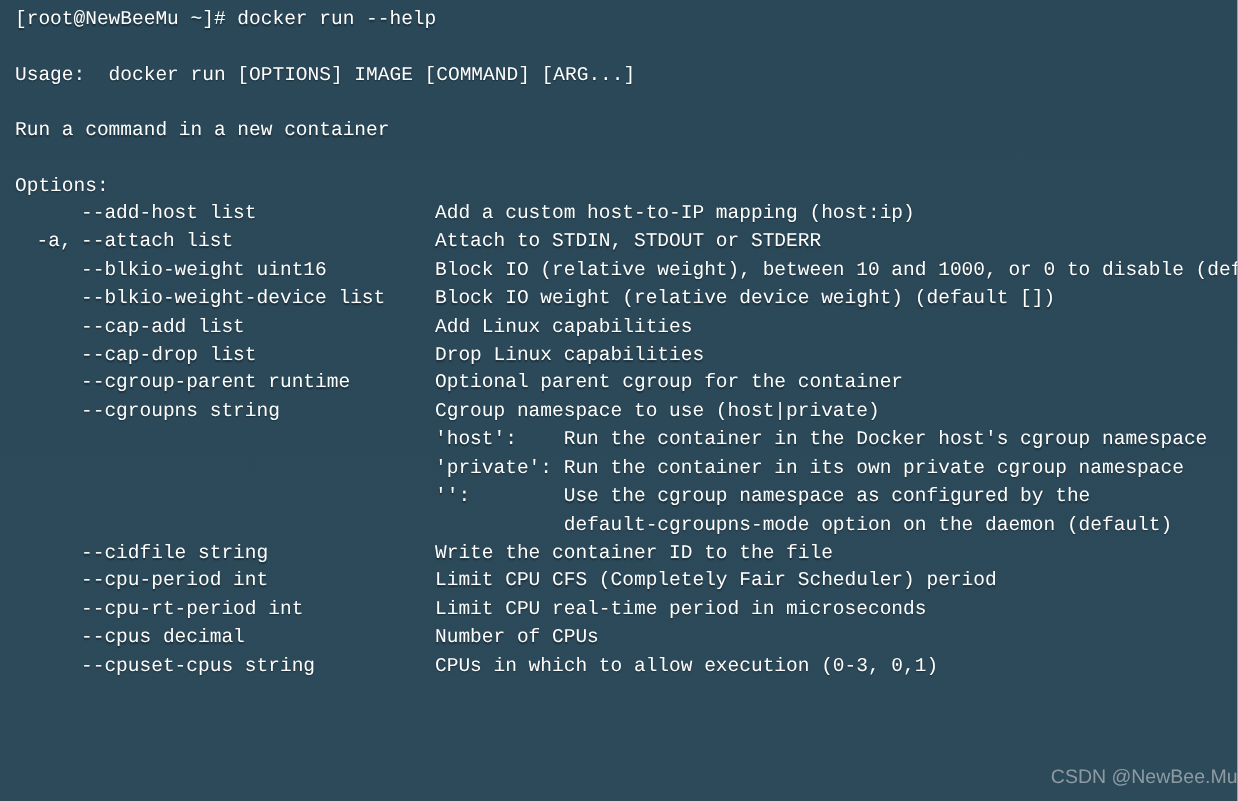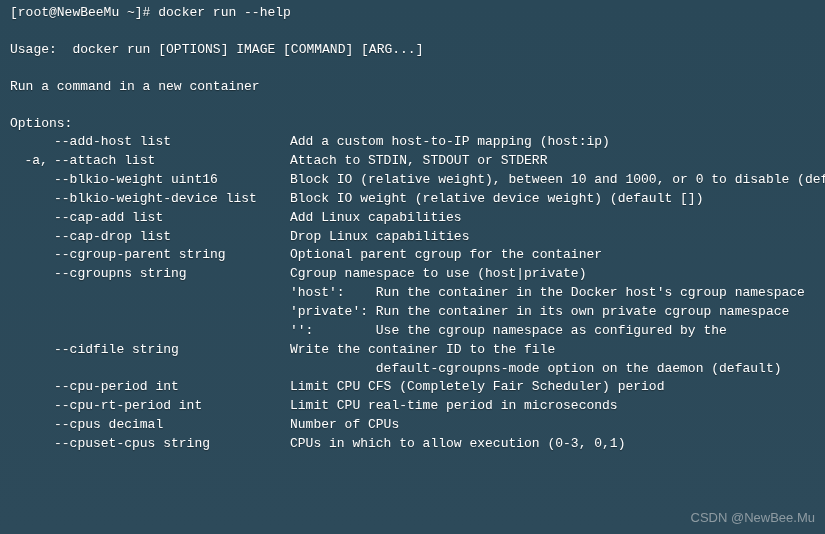--- a/index.html
+++ b/index.html
@@ -39,21 +39,21 @@
     .long-col {
       display: inline-block;
       width: 236px;
     }
     .desc-col {
       display: inline-block;
     }
     .watermark {
       position: absolute;
       bottom: 6px;
-      right: 10px;
+      right: 0;
       font-family: Arial, sans-serif;
       font-size: 13px;
       color: rgba(220,220,220,0.55);
       text-shadow: none;
     }
     #options-container {
       margin: 0;
     }
     .spacer {
       height: 18px;
@@ -70,26 +70,26 @@
 <div class="spacer"></div>
 <div class="terminal-line">Options:</div>
 
 <div id="options-container">
     <div class="option-row"><span class="short-col"></span><span class="delim-col"></span><span class="long-col">--add-host list</span><span class="desc-col">Add a custom host-to-IP mapping (host:ip)</span></div>
     <div class="option-row"><span class="short-col">-a</span><span class="delim-col">, </span><span class="long-col">--attach list</span><span class="desc-col">Attach to STDIN, STDOUT or STDERR</span></div>
     <div class="option-row"><span class="short-col"></span><span class="delim-col"></span><span class="long-col">--blkio-weight uint16</span><span class="desc-col">Block IO (relative weight), between 10 and 1000, or 0 to disable (default 0)</span></div>
     <div class="option-row"><span class="short-col"></span><span class="delim-col"></span><span class="long-col">--blkio-weight-device list</span><span class="desc-col">Block IO weight (relative device weight) (default [])</span></div>
     <div class="option-row"><span class="short-col"></span><span class="delim-col"></span><span class="long-col">--cap-add list</span><span class="desc-col">Add Linux capabilities</span></div>
     <div class="option-row"><span class="short-col"></span><span class="delim-col"></span><span class="long-col">--cap-drop list</span><span class="desc-col">Drop Linux capabilities</span></div>
-    <div class="option-row"><span class="short-col"></span><span class="delim-col"></span><span class="long-col">--cgroup-parent string</span><span class="desc-col">Optional parent cgroup for the container</span></div>
+    <div class="option-row"><span class="short-col"></span><span class="delim-col"></span><span class="long-col">--cgroup-parent runtime</span><span class="desc-col">Optional parent cgroup for the container</span></div>
     <div class="option-row"><span class="short-col"></span><span class="delim-col"></span><span class="long-col">--cgroupns string</span><span class="desc-col">Cgroup namespace to use (host|private)</span></div>
     <div class="option-row"><span class="short-col"></span><span class="delim-col"></span><span class="long-col"></span><span class="desc-col">'host':    Run the container in the Docker host's cgroup namespace</span></div>
     <div class="option-row"><span class="short-col"></span><span class="delim-col"></span><span class="long-col"></span><span class="desc-col">'private': Run the container in its own private cgroup namespace</span></div>
     <div class="option-row"><span class="short-col"></span><span class="delim-col"></span><span class="long-col"></span><span class="desc-col">'':        Use the cgroup namespace as configured by the</span></div>
+    <div class="option-row"><span class="short-col"></span><span class="delim-col"></span><span class="long-col"></span><span class="desc-col">           default-cgroupns-mode option on the daemon (default)</span></div>
     <div class="option-row"><span class="short-col"></span><span class="delim-col"></span><span class="long-col">--cidfile string</span><span class="desc-col">Write the container ID to the file</span></div>
-    <div class="option-row"><span class="short-col"></span><span class="delim-col"></span><span class="long-col"></span><span class="desc-col">           default-cgroupns-mode option on the daemon (default)</span></div>
     <div class="option-row"><span class="short-col"></span><span class="delim-col"></span><span class="long-col">--cpu-period int</span><span class="desc-col">Limit CPU CFS (Completely Fair Scheduler) period</span></div>
     <div class="option-row"><span class="short-col"></span><span class="delim-col"></span><span class="long-col">--cpu-rt-period int</span><span class="desc-col">Limit CPU real-time period in microseconds</span></div>
     <div class="option-row"><span class="short-col"></span><span class="delim-col"></span><span class="long-col">--cpus decimal</span><span class="desc-col">Number of CPUs</span></div>
     <div class="option-row"><span class="short-col"></span><span class="delim-col"></span><span class="long-col">--cpuset-cpus string</span><span class="desc-col">CPUs in which to allow execution (0-3, 0,1)</span></div>
   </div>
 
 <div class="watermark">CSDN @NewBee.Mu</div>
 
 </body></html>

